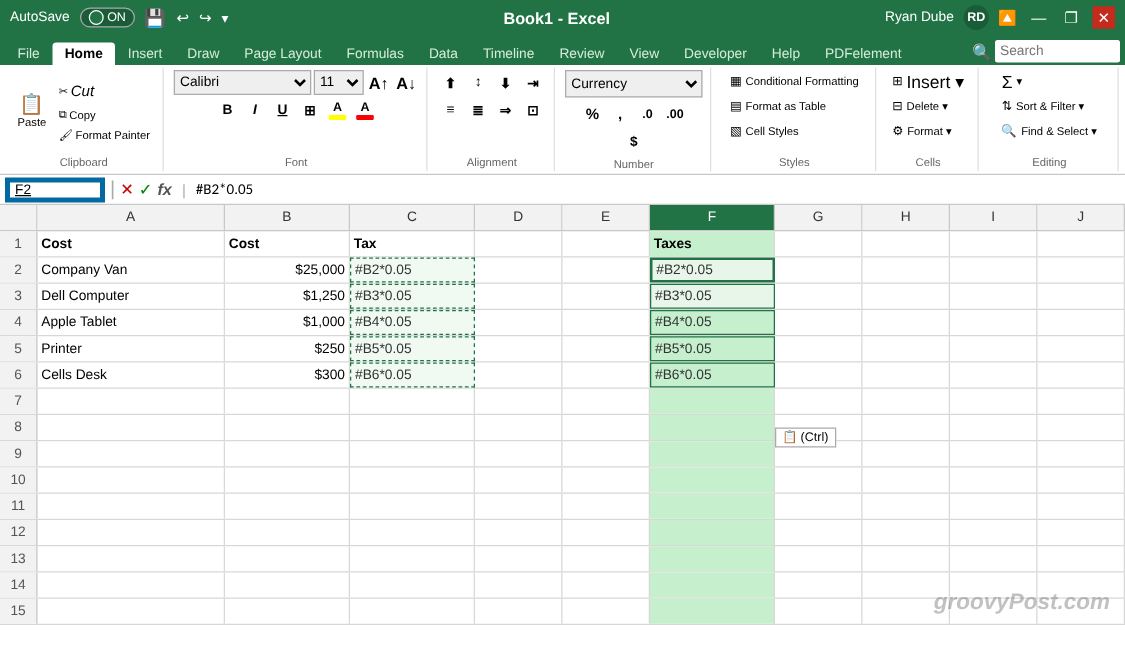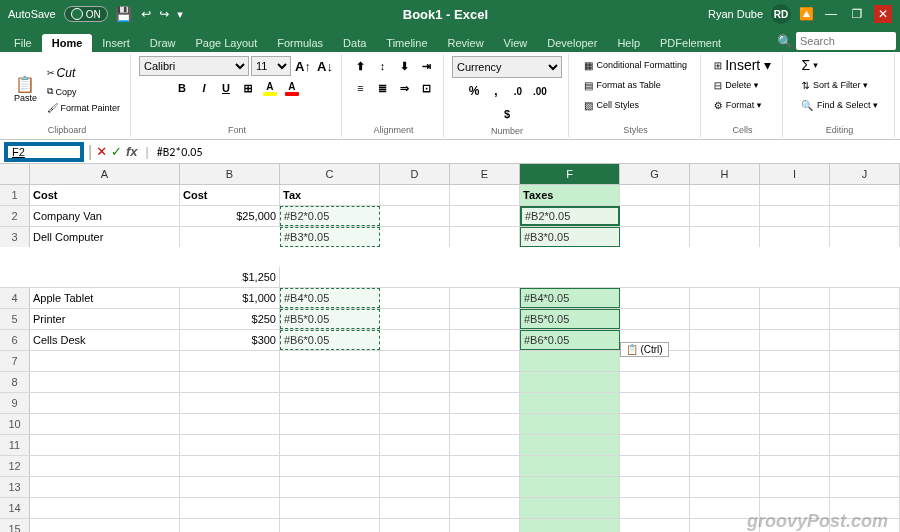--- a/index.html
+++ b/index.html
@@ -509,21 +509,21 @@
     <div class="cell formula-cell active-cell" style="width:100px;min-width:100px;">#B2*0.05</div>
     <div class="cell" style="width:70px;min-width:70px;"></div>
     <div class="cell" style="width:70px;min-width:70px;"></div>
     <div class="cell" style="width:70px;min-width:70px;"></div>
     <div class="cell" style="width:70px;min-width:70px;"></div>
   </div>
 
   <div class="sheet-row">
     <div class="row-num">3</div>
     <div class="cell" style="width:150px;min-width:150px;">Dell Computer</div>
-    <div class="cell right-align" style="width:100px;min-width:100px;margin-top:40px;">$1,250</div>
+    <div class="cell right-align" style="width:100px;min-width:100px;">$1,250</div>
     <div class="cell formula-cell dashed-border" style="width:100px;min-width:100px;">#B3*0.05</div>
     <div class="cell" style="width:70px;min-width:70px;"></div>
     <div class="cell" style="width:70px;min-width:70px;"></div>
     <div class="cell formula-cell selected col-f-selected" style="width:100px;min-width:100px;border:1px solid #217346;">#B3*0.05</div>
     <div class="cell" style="width:70px;min-width:70px;"></div>
     <div class="cell" style="width:70px;min-width:70px;"></div>
     <div class="cell" style="width:70px;min-width:70px;"></div>
     <div class="cell" style="width:70px;min-width:70px;"></div>
   </div>
 

